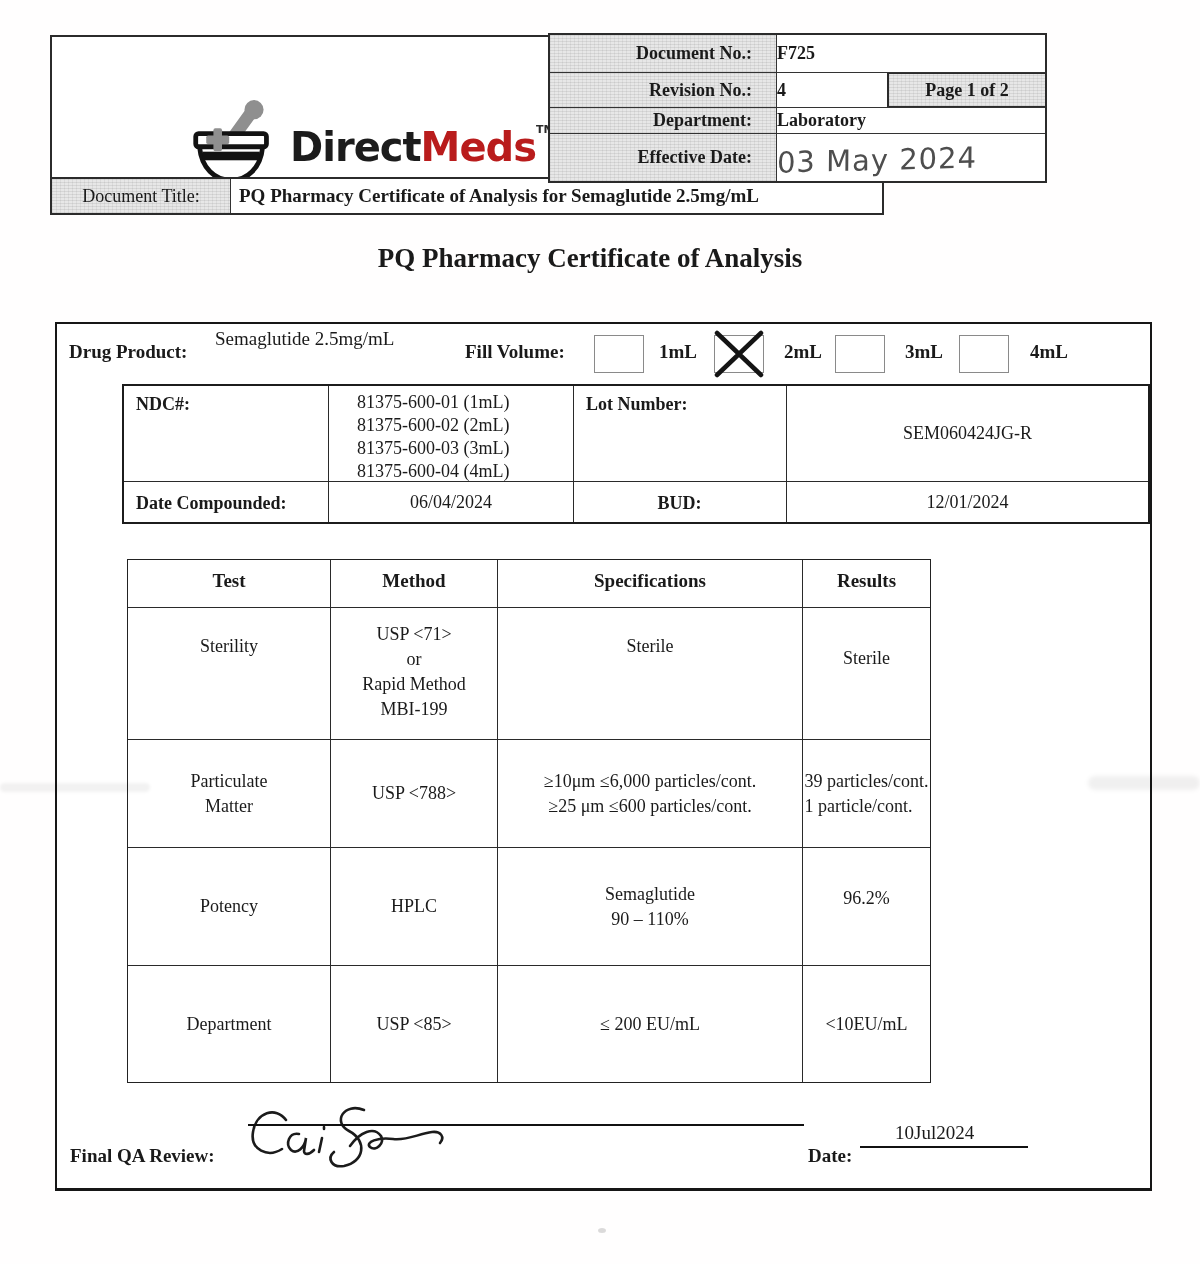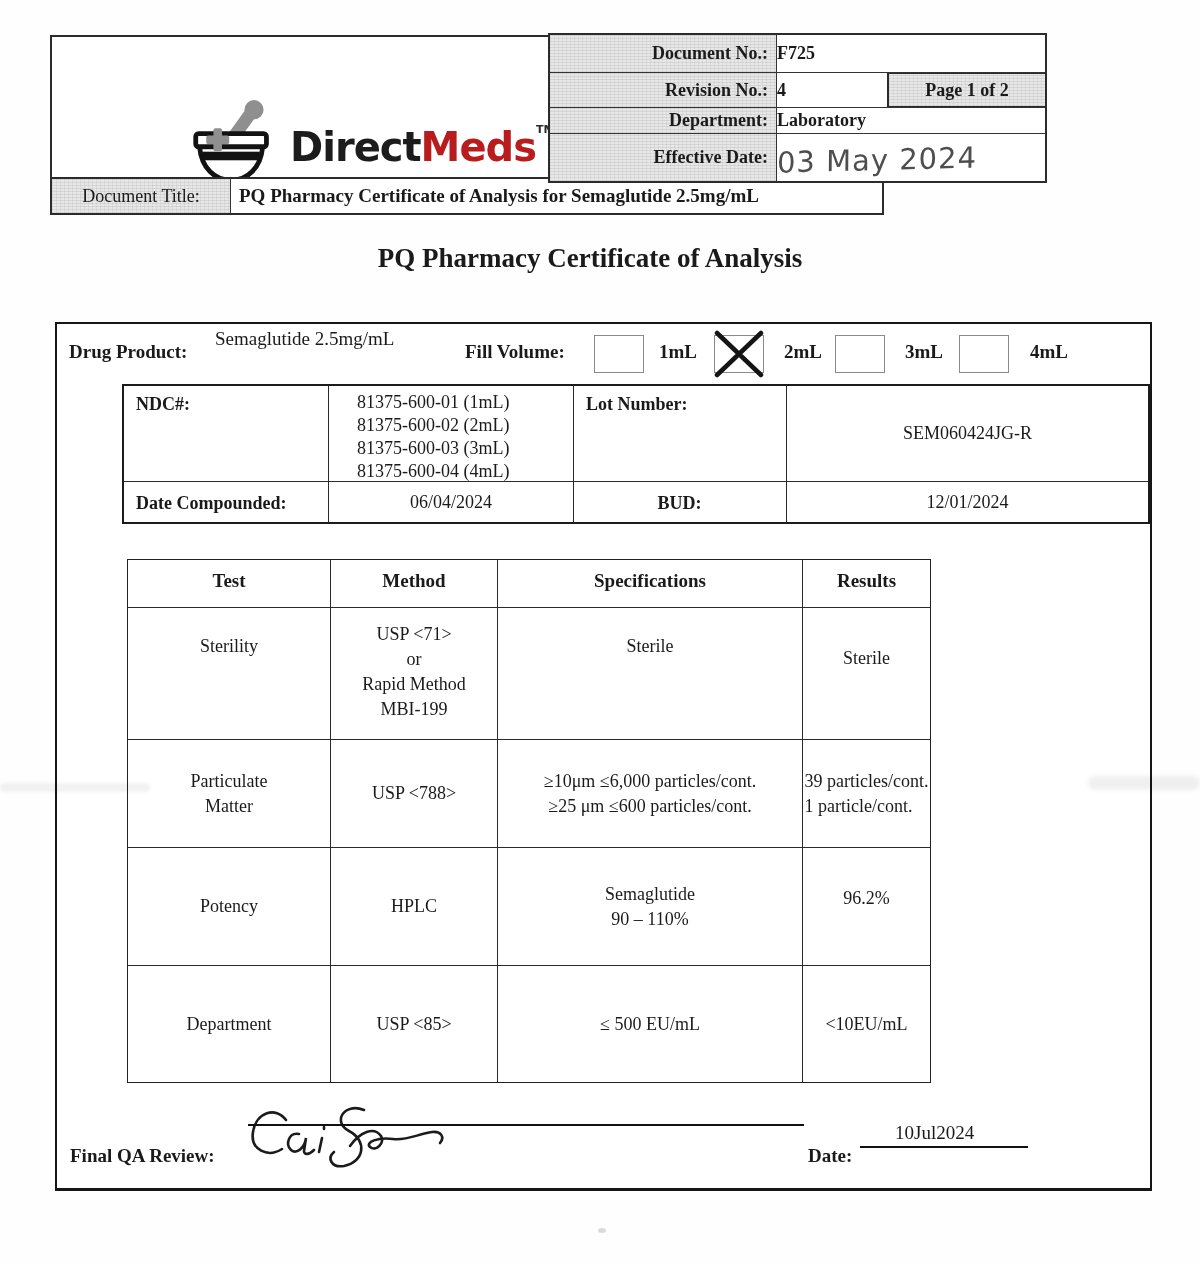--- a/index.html
+++ b/index.html
@@ -16,21 +16,21 @@
   .logo-tm{font-family:"DejaVu Sans",sans-serif;font-size:11px;font-weight:700;color:#2b2b2b;vertical-align:28px;letter-spacing:0;}
   .gray-tex{
     background-color:#e7e7e7;
     background-image:
       repeating-linear-gradient(0deg, rgba(110,110,110,.14) 0 1px, rgba(0,0,0,0) 1px 3px),
       repeating-linear-gradient(90deg, rgba(110,110,110,.10) 0 1px, rgba(0,0,0,0) 1px 4px);
   }
   .info-table{position:absolute;left:548px;top:33px;width:495px;height:146px;border:2px solid #2b2b2b;display:grid;grid-template-rows:38px 35px 26px 1fr;background:#fff;z-index:2;}
   .info-row{display:grid;grid-template-columns:227px 1fr;border-bottom:1.5px solid #333;}
   .info-row:last-child{border-bottom:none;}
-  .info-label{display:flex;align-items:center;justify-content:flex-end;padding-right:8px;font-weight:700;font-size:18px;border-right:1.5px solid #333;}
+  .info-label{display:flex;align-items:center;justify-content:flex-end;padding-right:24px;font-weight:700;font-size:18px;border-right:1.5px solid #333;}
   .info-value{display:flex;align-items:center;padding-left:0;font-weight:700;font-size:18px;position:relative;text-align:right;}
   .page-badge{margin-left:auto;width:158px;height:100%;border-left:2px solid #2b2b2b;display:flex;align-items:center;justify-content:center;font-weight:700;font-size:18px;box-sizing:border-box;border-top:1px solid #2b2b2b;border-bottom:1px solid #2b2b2b;}
   .handwriting{
     font-family:"DejaVu Sans","Liberation Sans",sans-serif;font-weight:400;
     font-size:29px;color:#4e4e4e;letter-spacing:1px;transform:rotate(-1.5deg) skewX(-2deg);
     white-space:nowrap;line-height:1;padding-top:6px;
   }
   .doc-title-row{position:absolute;left:50px;top:177px;width:834px;height:38px;border:2px solid #2b2b2b;display:flex;background:#fff;box-sizing:border-box;}
   .doc-title-label{width:178px;display:flex;align-items:center;justify-content:center;font-size:18px;border-right:1.5px solid #333;}
   .doc-title-value{flex:1;display:flex;align-items:center;padding-left:8px;font-weight:700;font-size:19px;}
@@ -183,21 +183,21 @@
 1 particle/cont.</div>
 
       <div>Potency</div>
       <div>HPLC</div>
       <div>Semaglutide
 90 – 110%</div>
       <div class="va-top pt38 lastcol">96.2%</div>
 
       <div class="lastrow">Department</div>
       <div class="lastrow">USP &lt;85&gt;</div>
-      <div class="lastrow">≤ 500 EU/mL</div>
+      <div class="lastrow">≤ 200 EU/mL</div>
       <div class="lastrow lastcol">&lt;10EU/mL</div>
     </div>
 
     <div class="abs b t19" style="left:13px;top:821px;">Final QA Review:</div>
     <svg class="abs" style="left:185px;top:770px;" width="250" height="85" viewBox="0 0 250 85">
       <g fill="none" stroke="#1b1b1b" stroke-width="2.6" stroke-linecap="round">
         <path d="M44 26 C34 12 14 18 11 38 C8 56 26 64 40 55"></path>
         <path d="M57 40 C47 38 43 50 49 56 C55 61 63 53 64 44 L62 57 C62 61 67 61 72 56"></path>
         <path d="M80 44 L77 58 M82 33 L82 35"></path>
         <path d="M122 16 C102 8 90 28 107 37 C126 47 122 68 102 72 C89 74 85 64 92 58"></path>

